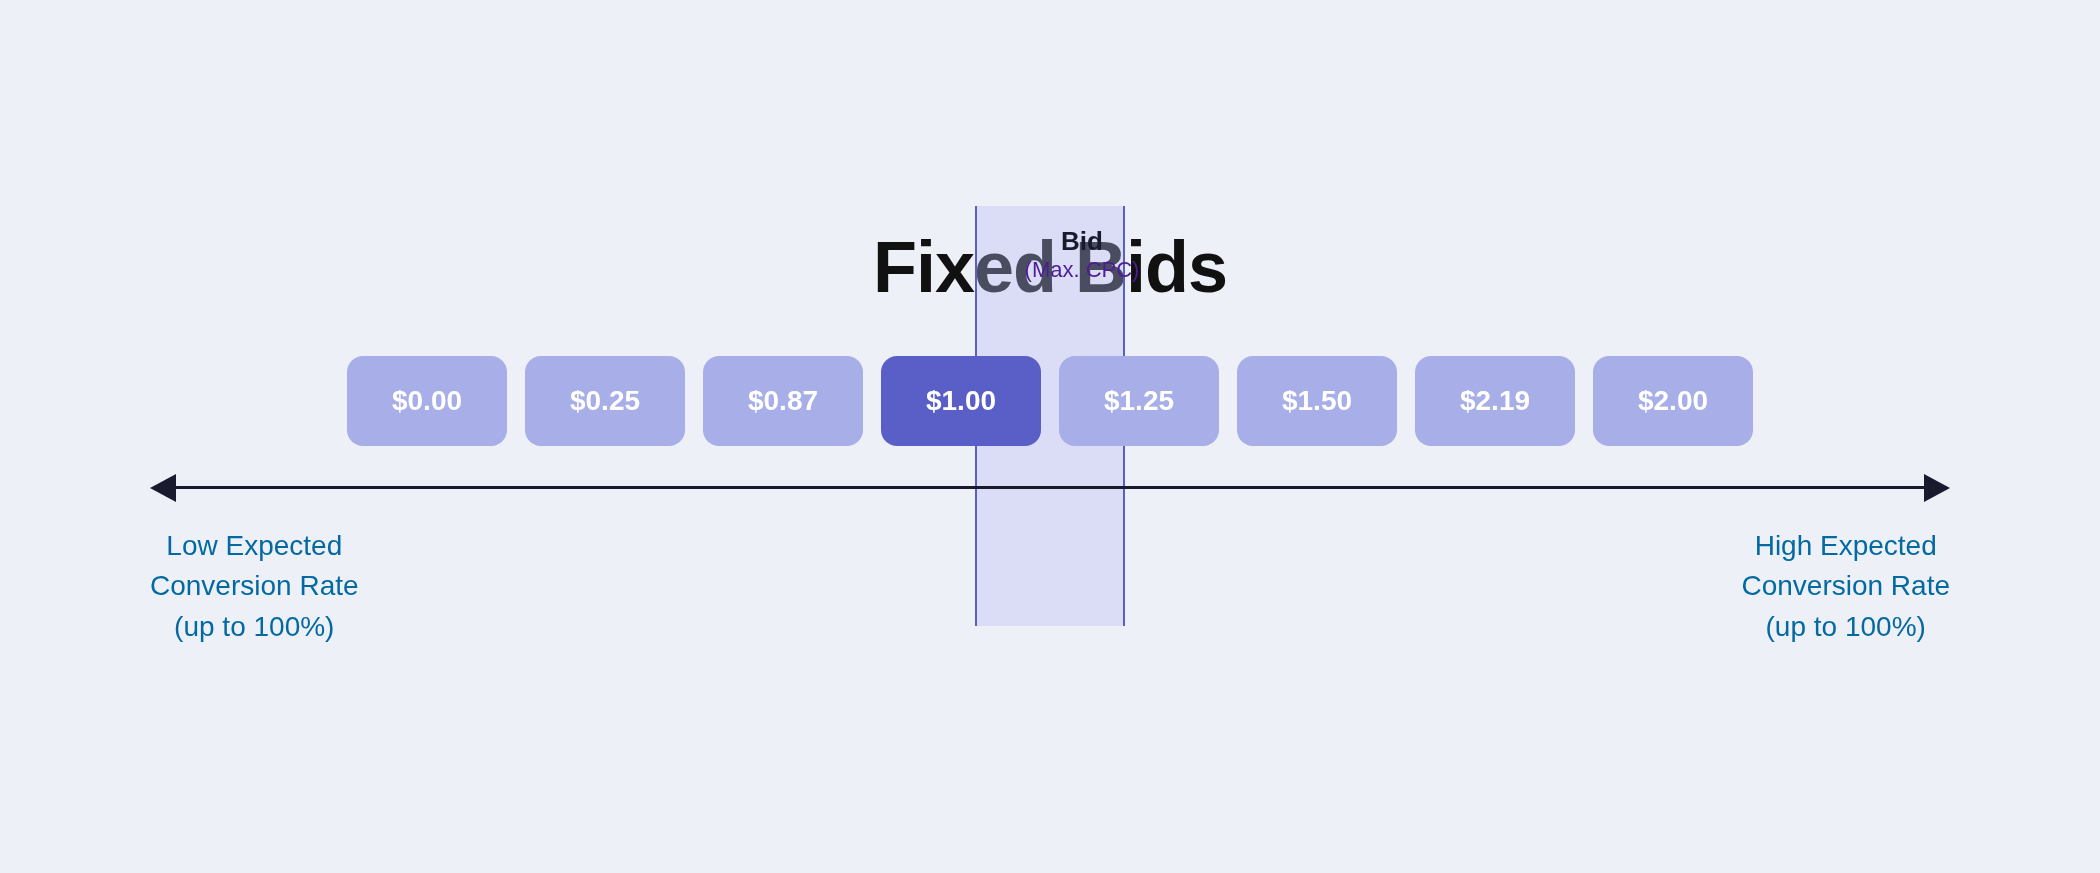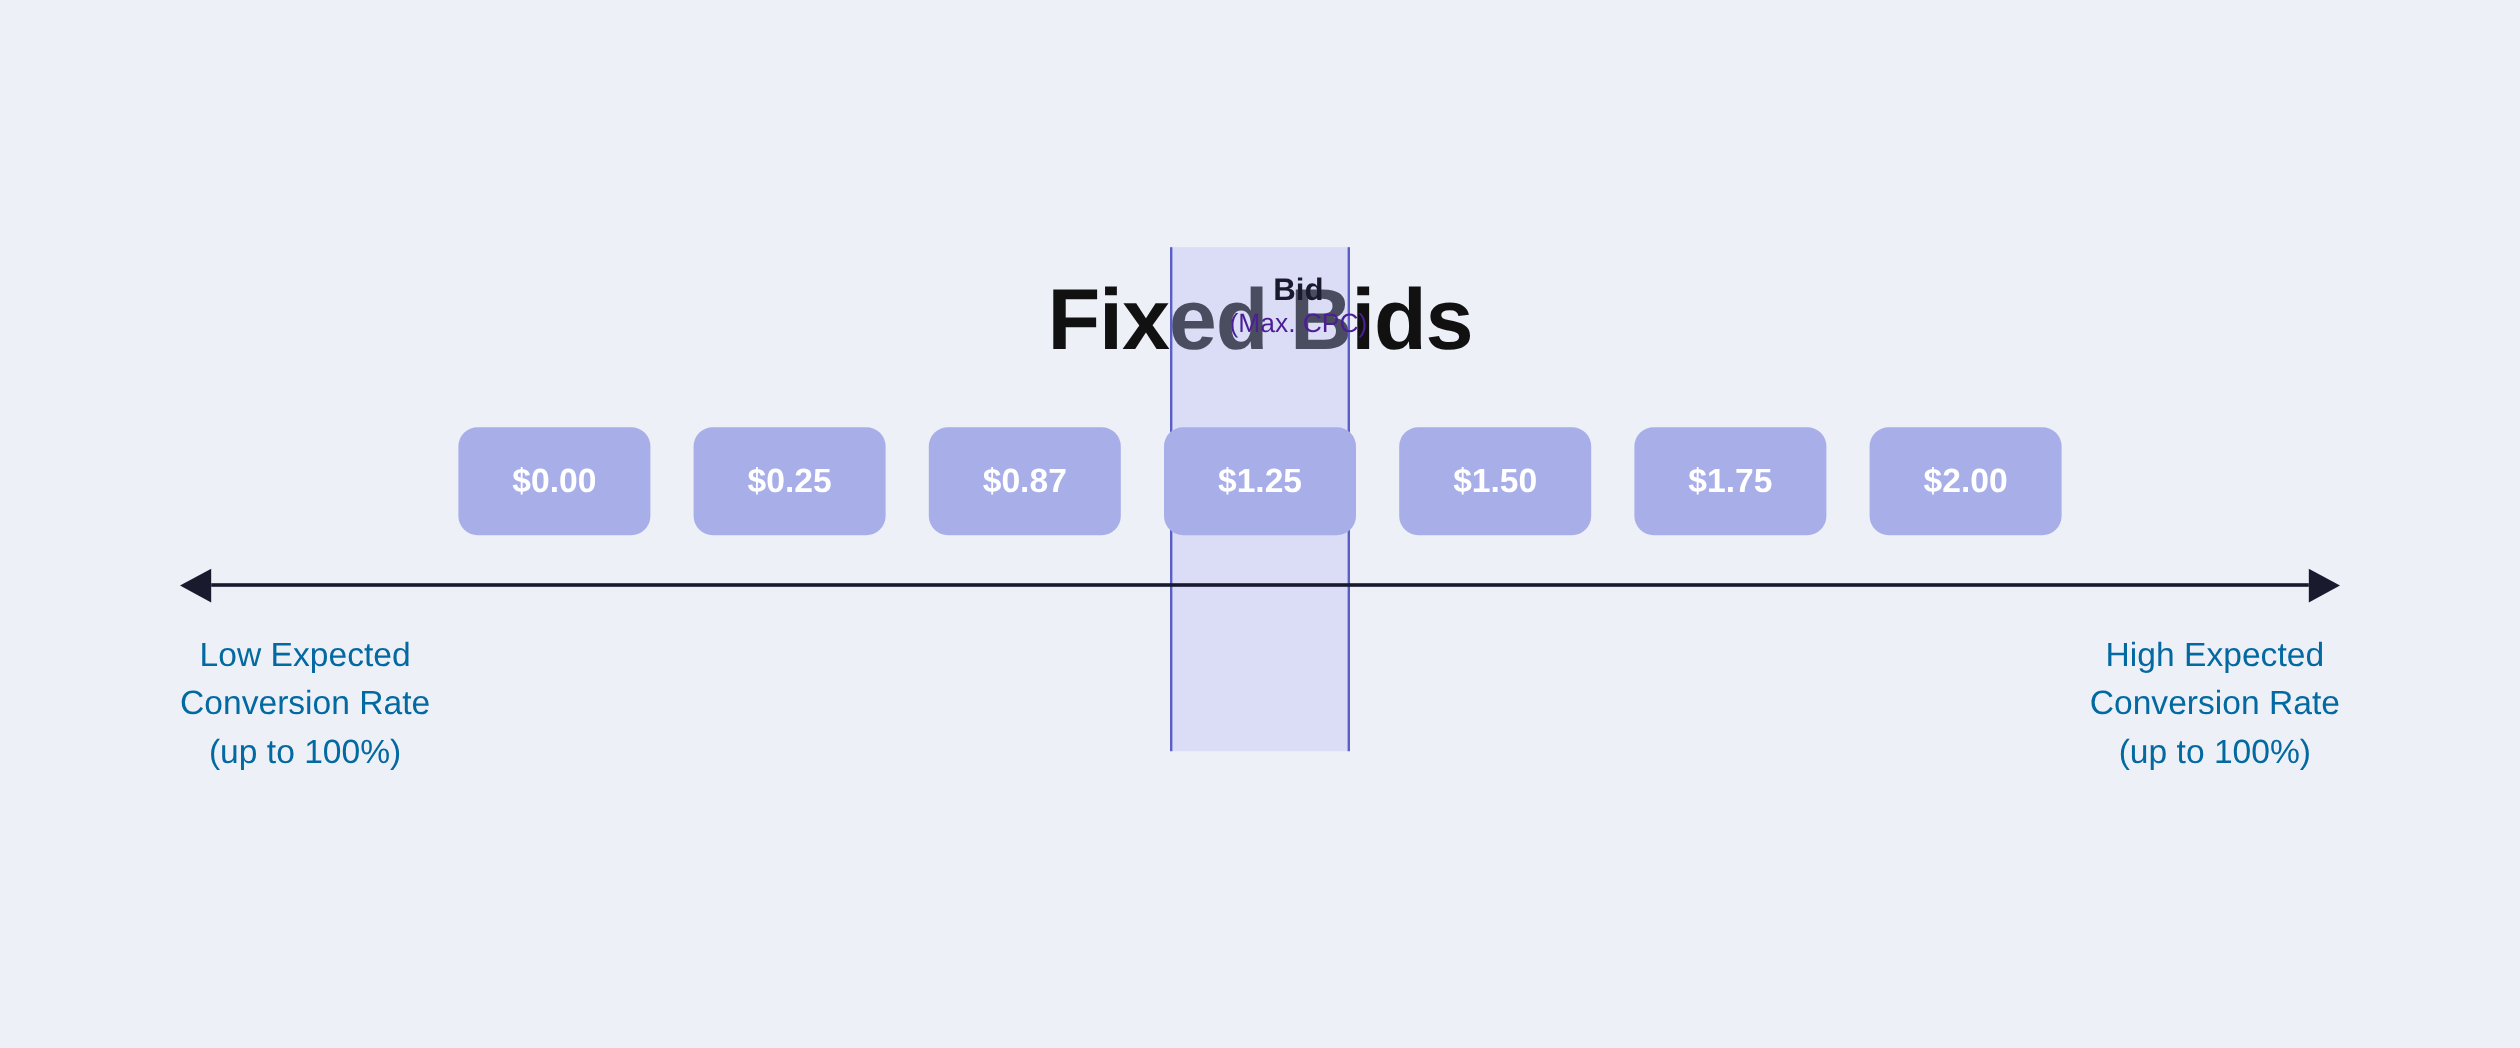--- a/index.html
+++ b/index.html
@@ -76,21 +76,21 @@
       background: rgba(180, 185, 240, 0.35);
       border-left: 2.5px solid #5a5fc8;
       border-right: 2.5px solid #5a5fc8;
       z-index: 0;
     }
 
     
     .bids-row {
       display: flex;
       align-items: flex-start;
-      gap: 36px;
+      gap: 18px;
       position: relative;
       z-index: 5;
     }
 
     .bid-btn {
       width: 160px;
       height: 90px;
       border-radius: 16px;
       display: flex;
       align-items: center;
@@ -174,23 +174,24 @@
       <div class="bid-label-title">Bid</div>
       <div class="bid-label-sub">(Max. CPC)</div>
     </div>
 
     <div class="bid-highlight-column"></div>
 
     <div class="bids-row" id="bids-row">
     <div class="bid-btn">$0.00</div>
         <div class="bid-btn">$0.25</div>
         <div class="bid-btn">$0.87</div>
+        <div class="bid-btn active">$1.00</div>
         <div class="bid-btn">$1.25</div>
         <div class="bid-btn">$1.50</div>
-        <div class="bid-btn">$1.75</div>
+        <div class="bid-btn">$2.19</div>
         <div class="bid-btn">$2.00</div>
       </div>
 
     <div class="arrow-row">
       <div class="arrow-left"></div>
       <div class="arrow-line"></div>
       <div class="arrow-right"></div>
     </div>
 
     <div class="labels-row">

